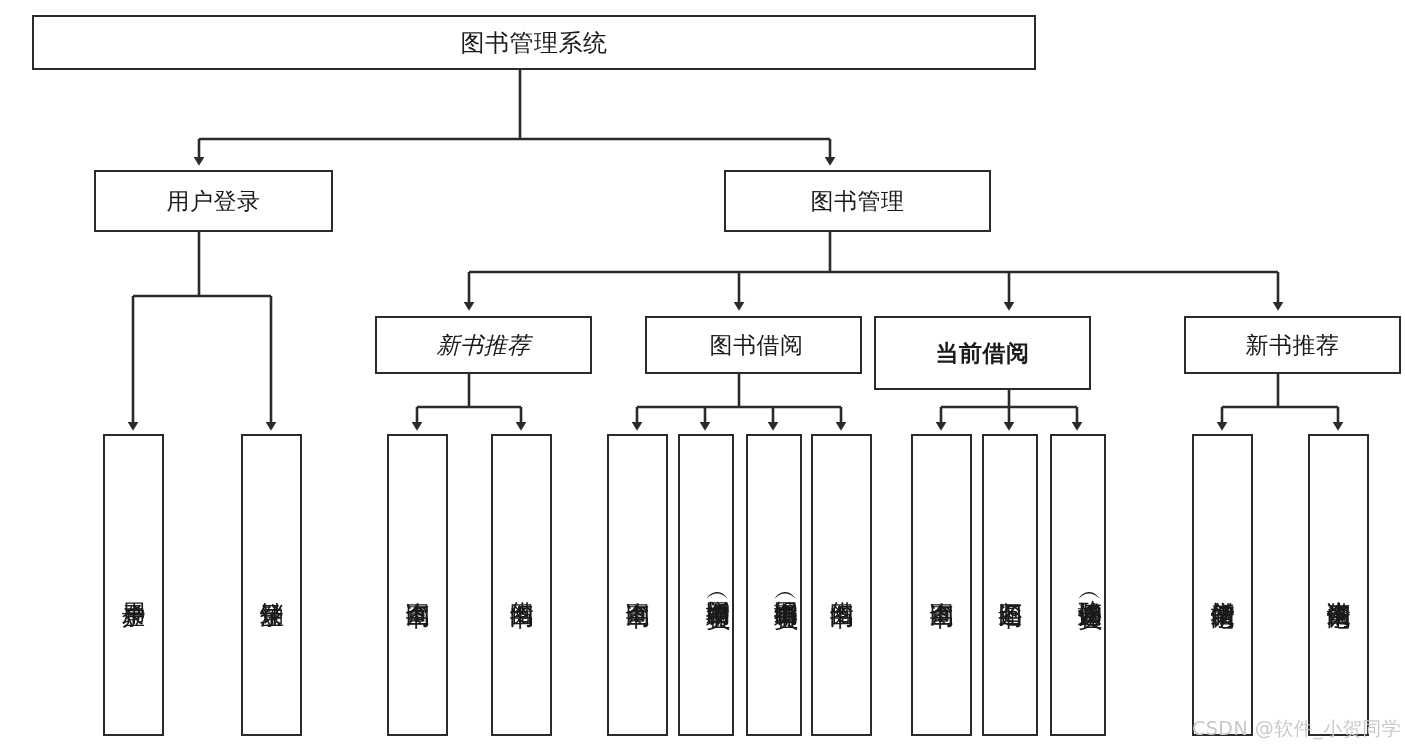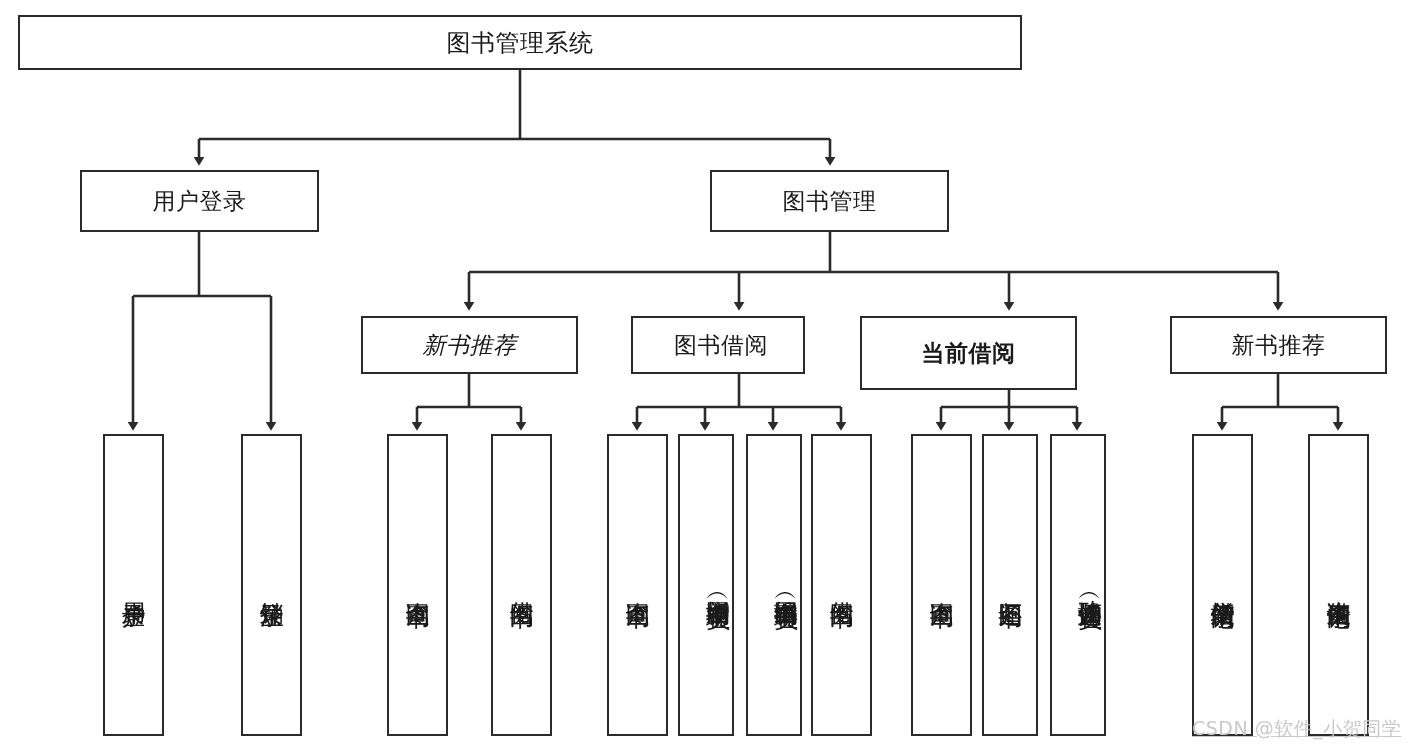--- a/index.html
+++ b/index.html
@@ -33,20 +33,21 @@
     display: flex;
     align-items: center;
     justify-content: center;
     color: #1a1a1a;
   }
   .node.horiz {
     font-size: 23px;
     line-height: 1.25;
     letter-spacing: 0.5px;
     white-space: nowrap;
+    margin-left: 14px;
   }
   .node.root {
     font-size: 24px;
   }
   .node.vert {
     writing-mode: vertical-rl;
     text-orientation: upright;
     font-size: 24px;
     line-height: 1.18;
     letter-spacing: 1px;
@@ -57,21 +58,20 @@
   .node.vert.topalign {
     align-items: flex-start;
   }
   .watermark {
     position: absolute;
     color: #c9c9c9;
     font-size: 19px;
     letter-spacing: 0.5px;
     white-space: nowrap;
     user-select: none;
-    text-decoration: underline;
   }
 </style>
 </head>
 <body>
 
 <div id="canvas">
 
   <svg id="edges" viewBox="0 0 1405 747" xmlns="http://www.w3.org/2000/svg">
     <defs>
       <marker id="arrow" markerWidth="9" markerHeight="11" refX="1.2" refY="5.5" orient="auto" markerUnits="userSpaceOnUse">
@@ -118,24 +118,24 @@
       <path d="M1278,374 L1278,407"></path>
       <path d="M1222,407 L1338,407"></path>
       <path d="M1222,407 L1222,423" marker-end="url(#arrow)"></path>
       <path d="M1338,407 L1338,423" marker-end="url(#arrow)"></path>
     </g>
   </svg>
 
   <div class="node horiz root" style="left:18px; top:15px; width:1004px; height:55px;">图书管理系统</div>
 
   <div class="node horiz" style="left:80px; top:170px; width:239px; height:62px;">用户登录</div>
-  <div class="node horiz" style="left:710px; top:170px; width:239px; height:62px;">图书管理</div>
+  <div class="node horiz" style="left:710px; top:170px; width:267px; height:62px;">图书管理</div>
 
   <div class="node horiz" style="left:361px; top:316px; width:217px; height:58px;font-style:italic;">新书推荐</div>
-  <div class="node horiz" style="left:631px; top:316px; width:174px; height:58px;padding-left:6px;">图书借阅</div>
+  <div class="node horiz" style="left:631px; top:316px; width:217px; height:58px;padding-left:6px;">图书借阅</div>
   <div class="node horiz" style="left:860px; top:316px; width:217px; height:74px;font-weight:bold;">当前借阅</div>
   <div class="node horiz" style="left:1170px; top:316px; width:217px; height:58px;">新书推荐</div>
 
   <div class="node vert" style="left:103px; top:434px; width:61px; height:302px;">用户登录</div>
   <div class="node vert" style="left:241px; top:434px; width:61px; height:302px;">注销登录</div>
 
   <div class="node vert" style="left:387px; top:434px; width:61px; height:302px;">查询图书</div>
   <div class="node vert" style="left:491px; top:434px; width:61px; height:302px;">借阅图书</div>
 
   <div class="node vert" style="left:607px; top:434px; width:61px; height:302px;">查询图书</div>

